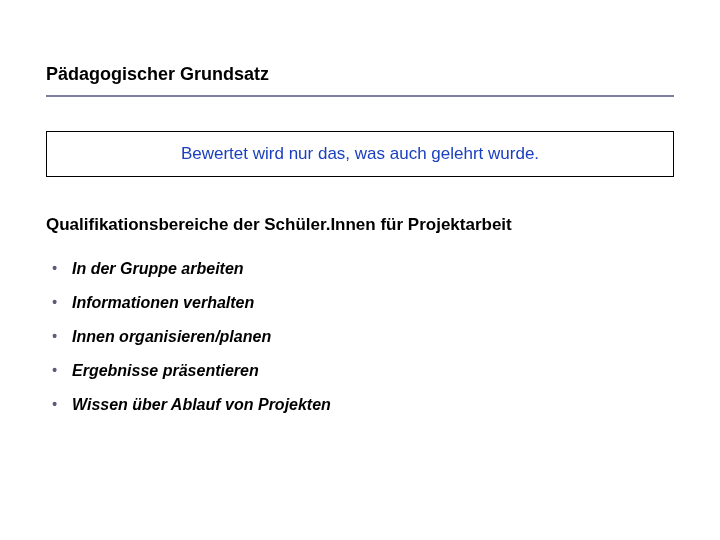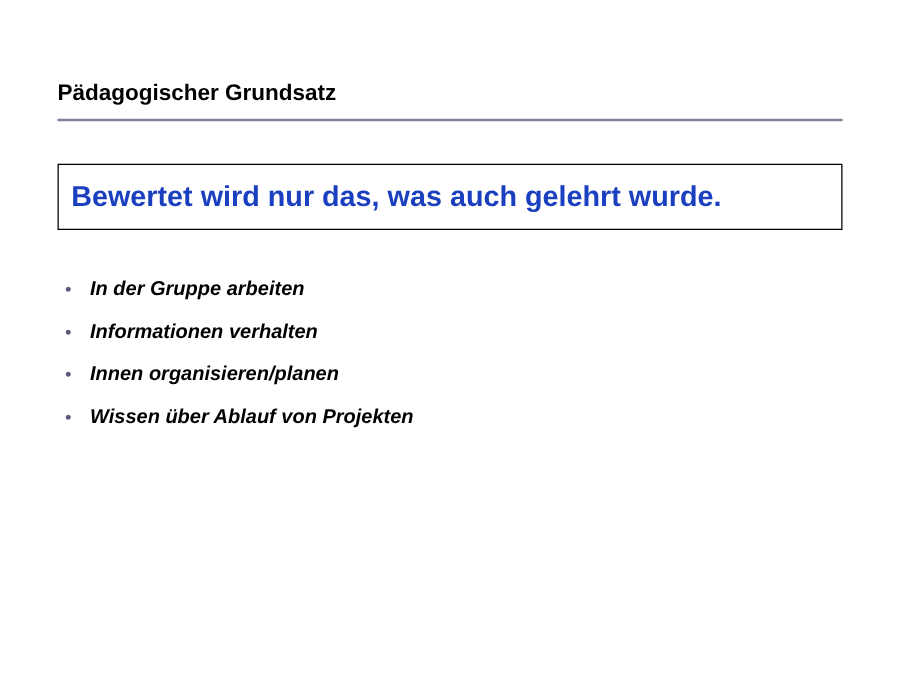--- a/index.html
+++ b/index.html
@@ -24,22 +24,23 @@
     padding-bottom: 10px;
   }
   .title-rule {
     border: none;
     border-top: 2px solid #7e7e9e;
     margin: 0 0 34px 0;
   }
   .principle-box {
     border: 1.5px solid #000;
     padding: 12px 10px;
-    font-size: 23px;
-    font-weight: bold;
+    text-align: center;
+    font-size: 17px;
+    font-weight: normal;
     color: #1a3fbf;
     margin-bottom: 38px;
   }
   .subheading {
     font-size: 17px;
     font-weight: bold;
     margin-bottom: 24px;
   }
   ul.bullets {
     list-style: none;
@@ -70,21 +71,23 @@
 
 <div class="slide">
 
   <div class="title">Pädagogischer Grundsatz</div>
   <hr class="title-rule">
 
   <div class="principle-box">
     <span>Bewertet wird nur das, was auch gelehrt wurde.</span>
   </div>
 
+  <div class="subheading">Qualifikationsbereiche der Schüler.Innen für Projektarbeit</div>
 
   <ul class="bullets">
     <li>In der Gruppe arbeiten</li>
     <li>Informationen verhalten</li>
     <li>Innen organisieren/planen</li>
+    <li>Ergebnisse präsentieren</li>
     <li>Wissen über Ablauf von Projekten</li>
   </ul>
 
 </div>
 
 </body></html>

